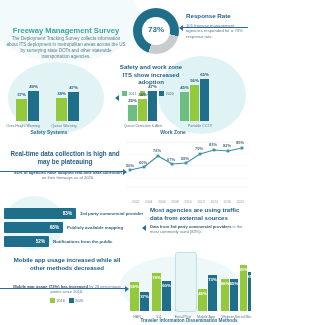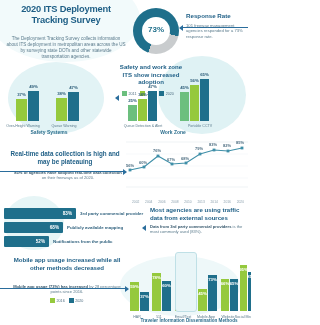--- a/index.html
+++ b/index.html
@@ -107,21 +107,21 @@
 
 <div class="page">
 
   <div class="blob" style="left:-10px; top:-24px; width:150px; height:86px; background:#f2fafb;"></div>
   <div class="blob" style="left:8px; top:62px; width:96px; height:72px; background:#e2f3f5;"></div>
   <div class="blob" style="left:158px; top:56px; width:88px; height:78px; background:#dff2f4;"></div>
   <div class="blob" style="left:4px; top:196px; width:60px; height:54px; background:#e6f5f6;"></div>
   <div class="blob" style="left:120px; top:256px; width:120px; height:60px; background:#eef8f9;"></div>
 
   <div class="header">
-    <div class="h-title">2020 ITS Deployment Tracking Survey</div>
+    <div class="h-sub">Freeway Management Survey</div>
     <div class="h-body">The Deployment Tracking Survey collects information about ITS deployment in metropolitan areas across the US by surveying state DOTs and other statewide transportation agencies.</div>
 
     <div class="donut-wrap">
       <div class="donut"></div>
       <div class="donut-hole"></div>
       <div class="donut-label">73%</div>
     </div>
 
     <div class="arrow-line" style="left:182px; top:27px; width:66px;"></div>
     <div class="arrow-head" style="left:179px; top:24.5px; border-top:3px solid transparent; border-bottom:3px solid transparent; border-right:4px solid #2a6d9c;"></div>

